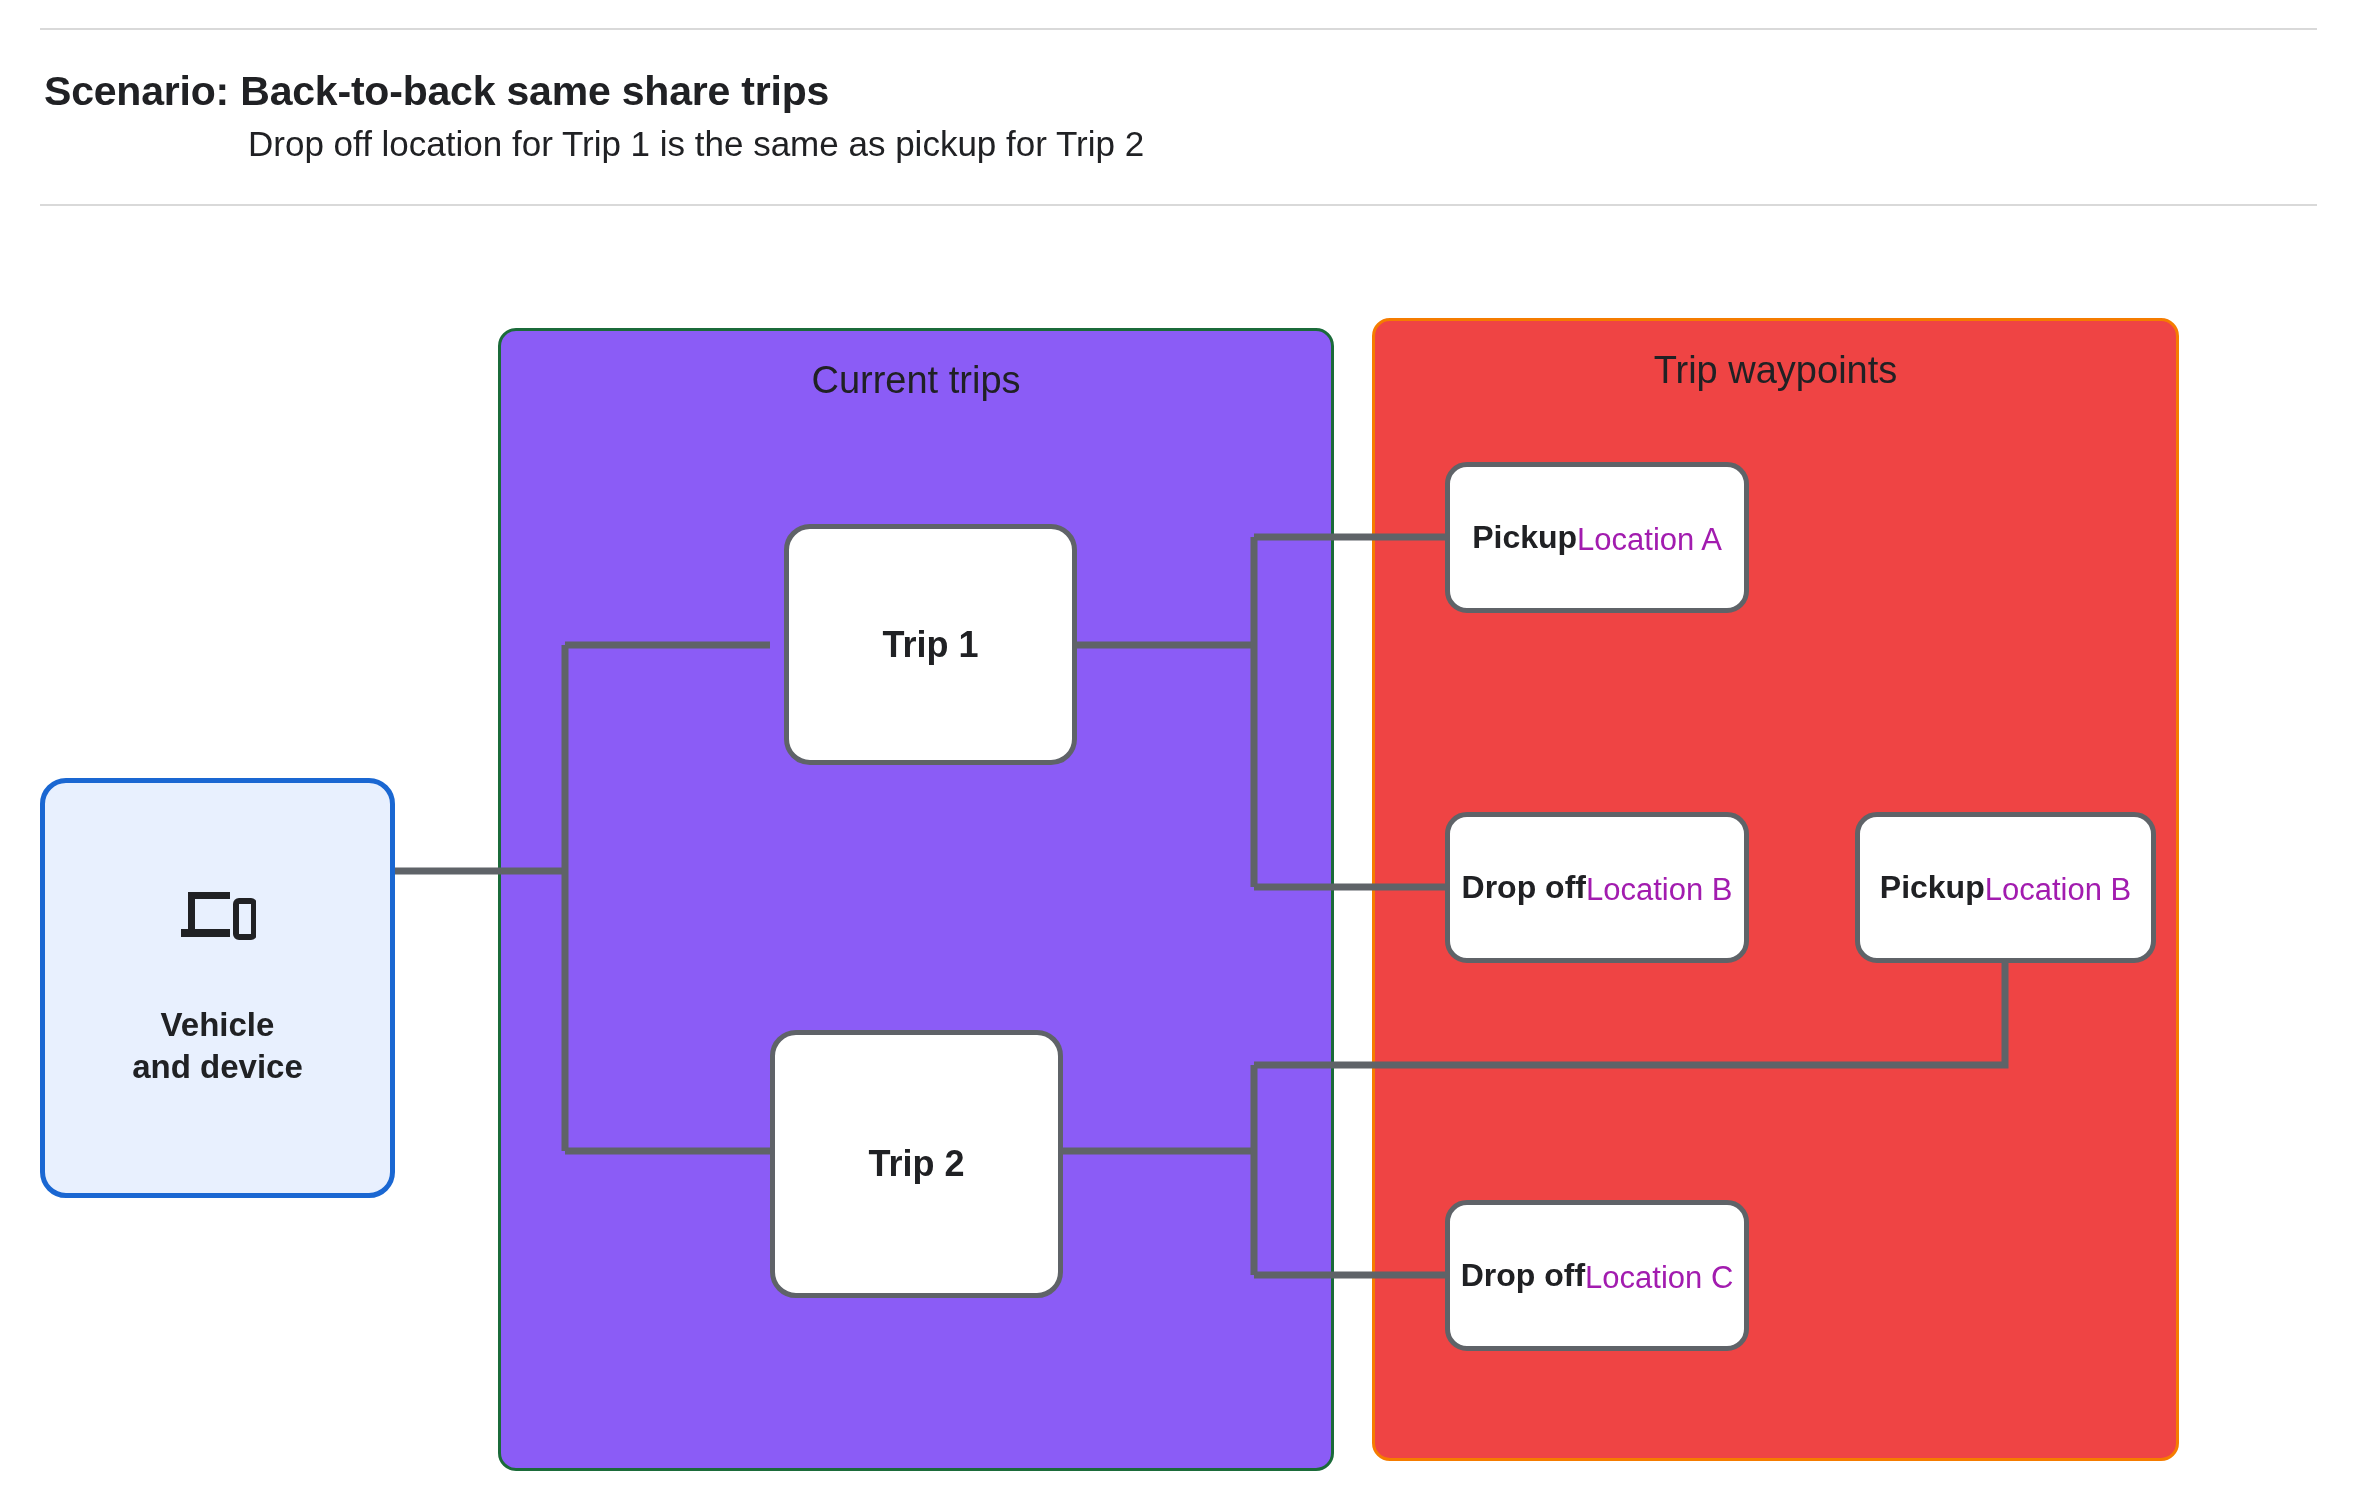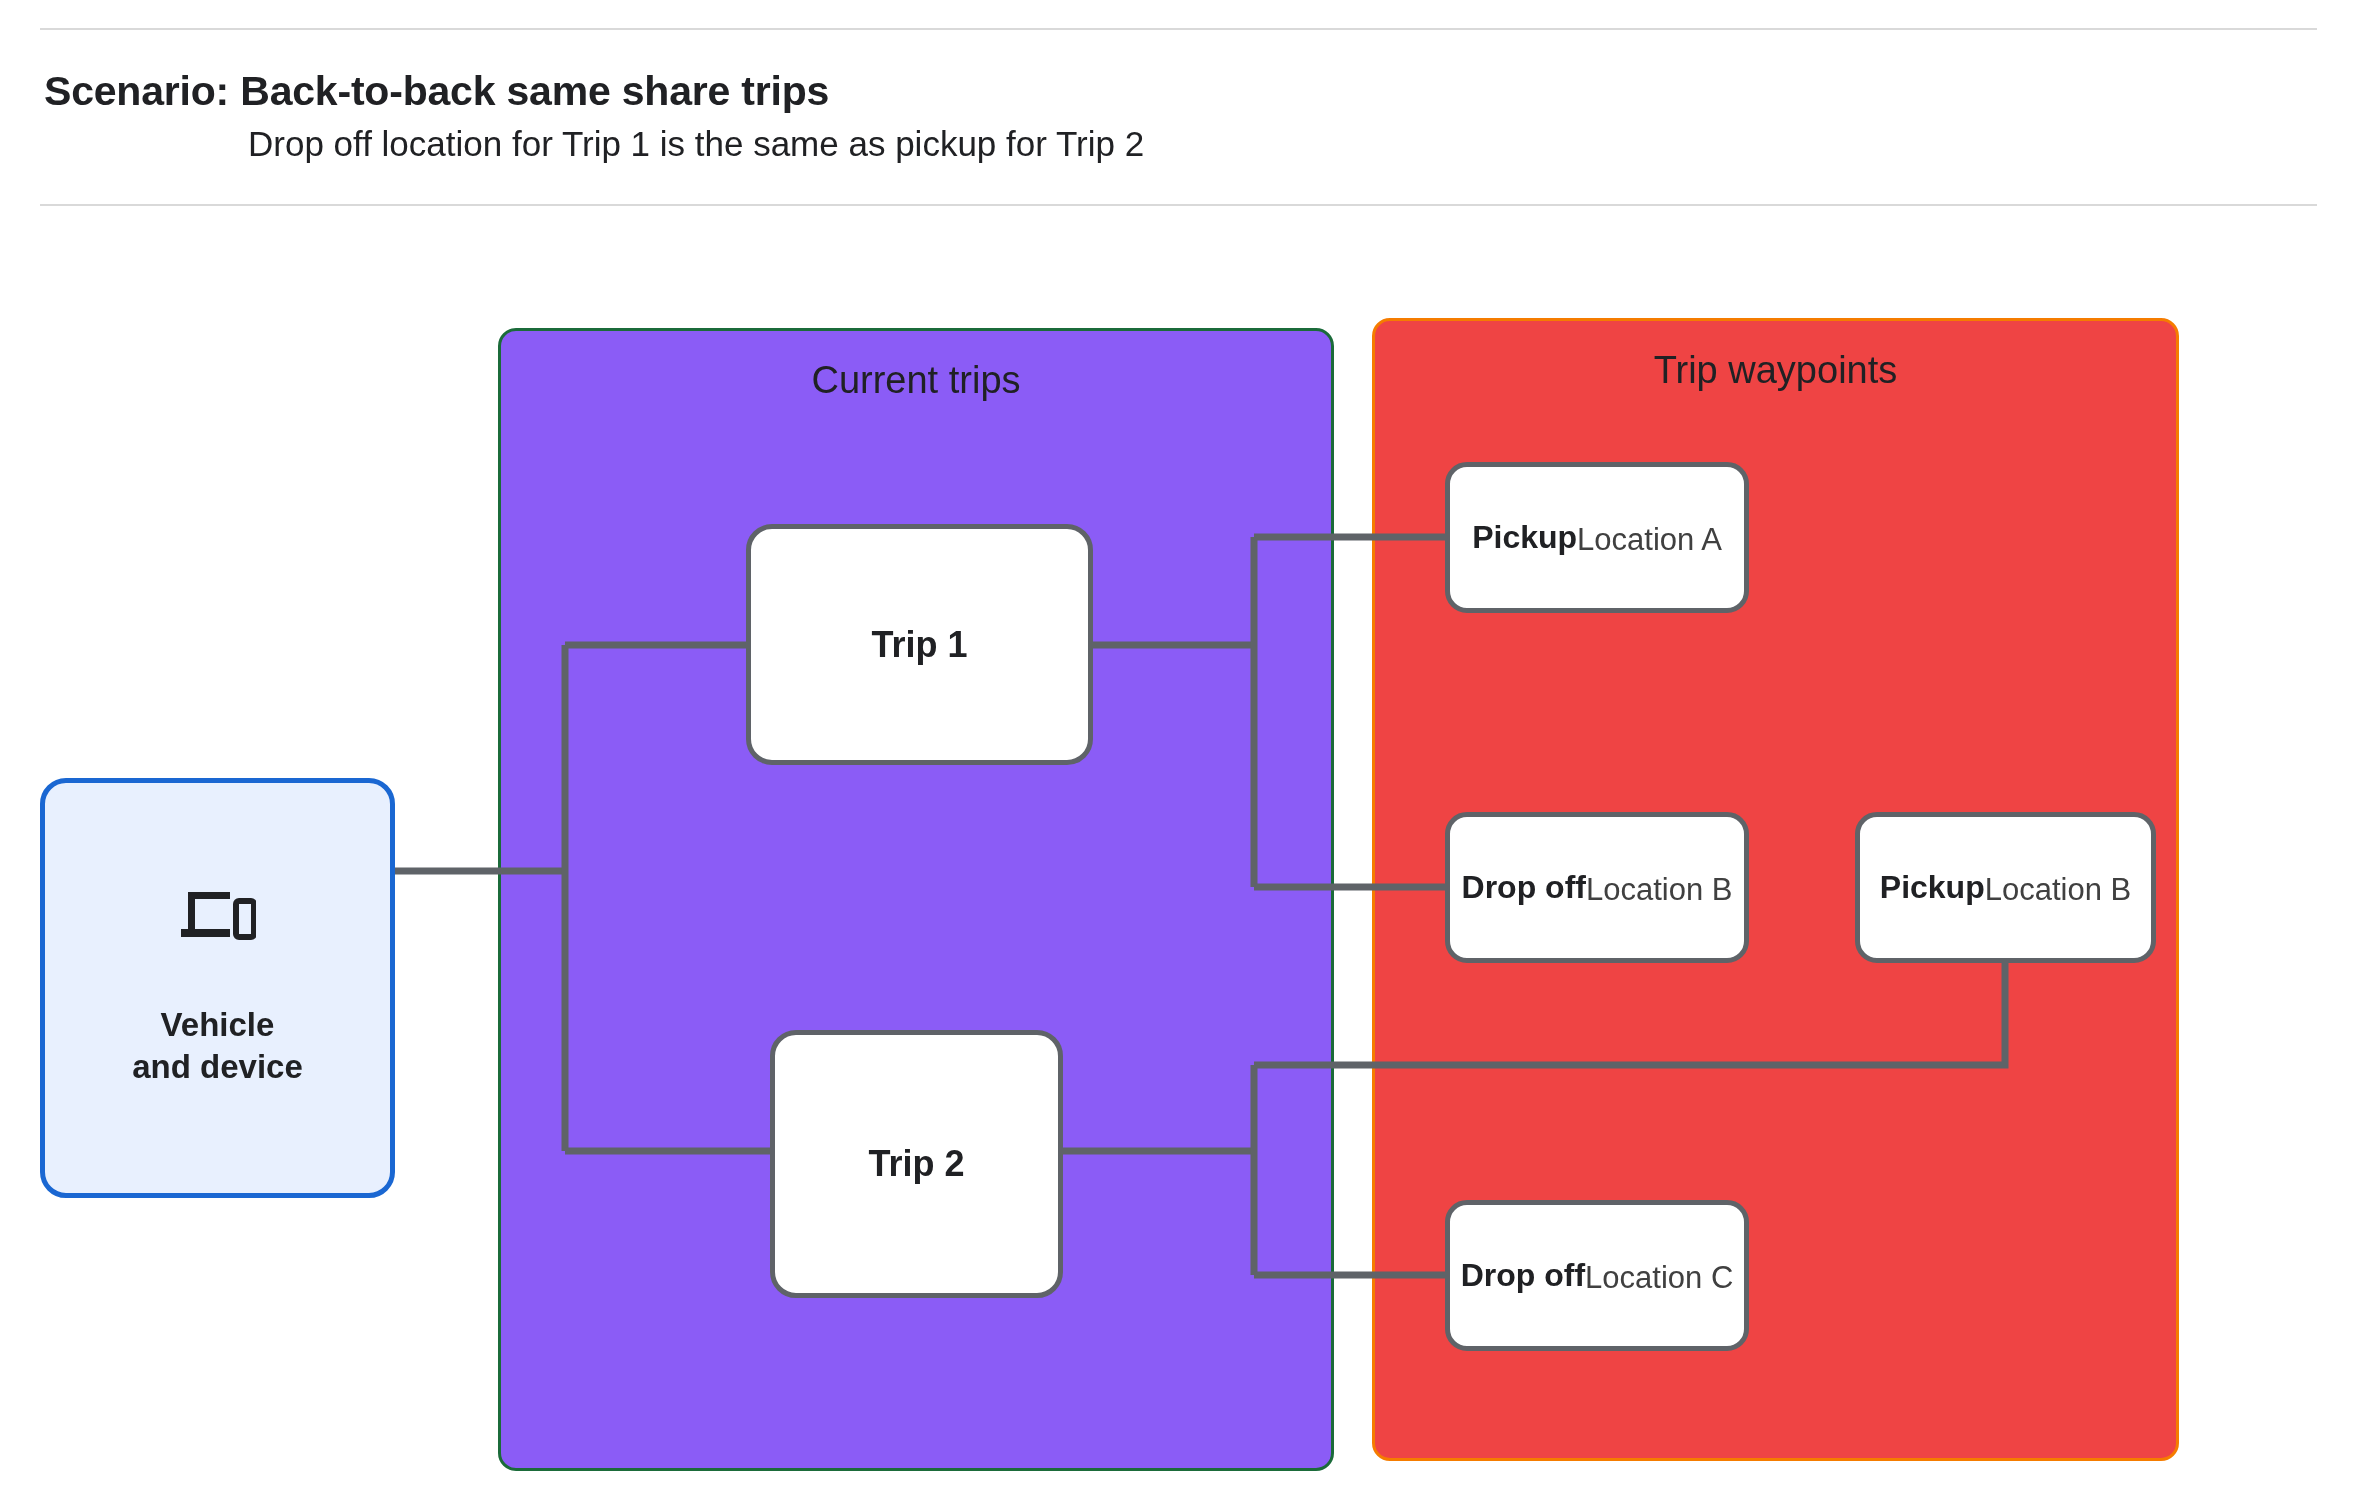--- a/index.html
+++ b/index.html
@@ -112,26 +112,26 @@
   }
   .wp-title {
     font-size: 32px;
     font-weight: bold;
     color: #202124;
     line-height: 1.15;
   }
   .wp-sub {
     font-size: 31px;
     font-weight: normal;
-    color: #404040;
+    color: #a21caf;
     line-height: 1.2;
     margin-top: 4px;
   }
 
-  #node-trip-1 { left: 746px; top: 524px;  width: 347px; height: 241px; }
+  #node-trip-1 { left: 784px; top: 524px;  width: 293px; height: 241px; }
   #node-trip-2 { left: 770px; top: 1030px; width: 293px; height: 268px; }
 
   #node-pickup-a   { left: 1445px; top: 462px;  width: 304px; height: 151px; }
   #node-dropoff-b  { left: 1445px; top: 812px;  width: 304px; height: 151px; }
   #node-pickup-b   { left: 1855px; top: 812px;  width: 301px; height: 151px; }
   #node-dropoff-c  { left: 1445px; top: 1200px; width: 304px; height: 151px; }
 
   
   #node-vehicle {
     position: absolute;

